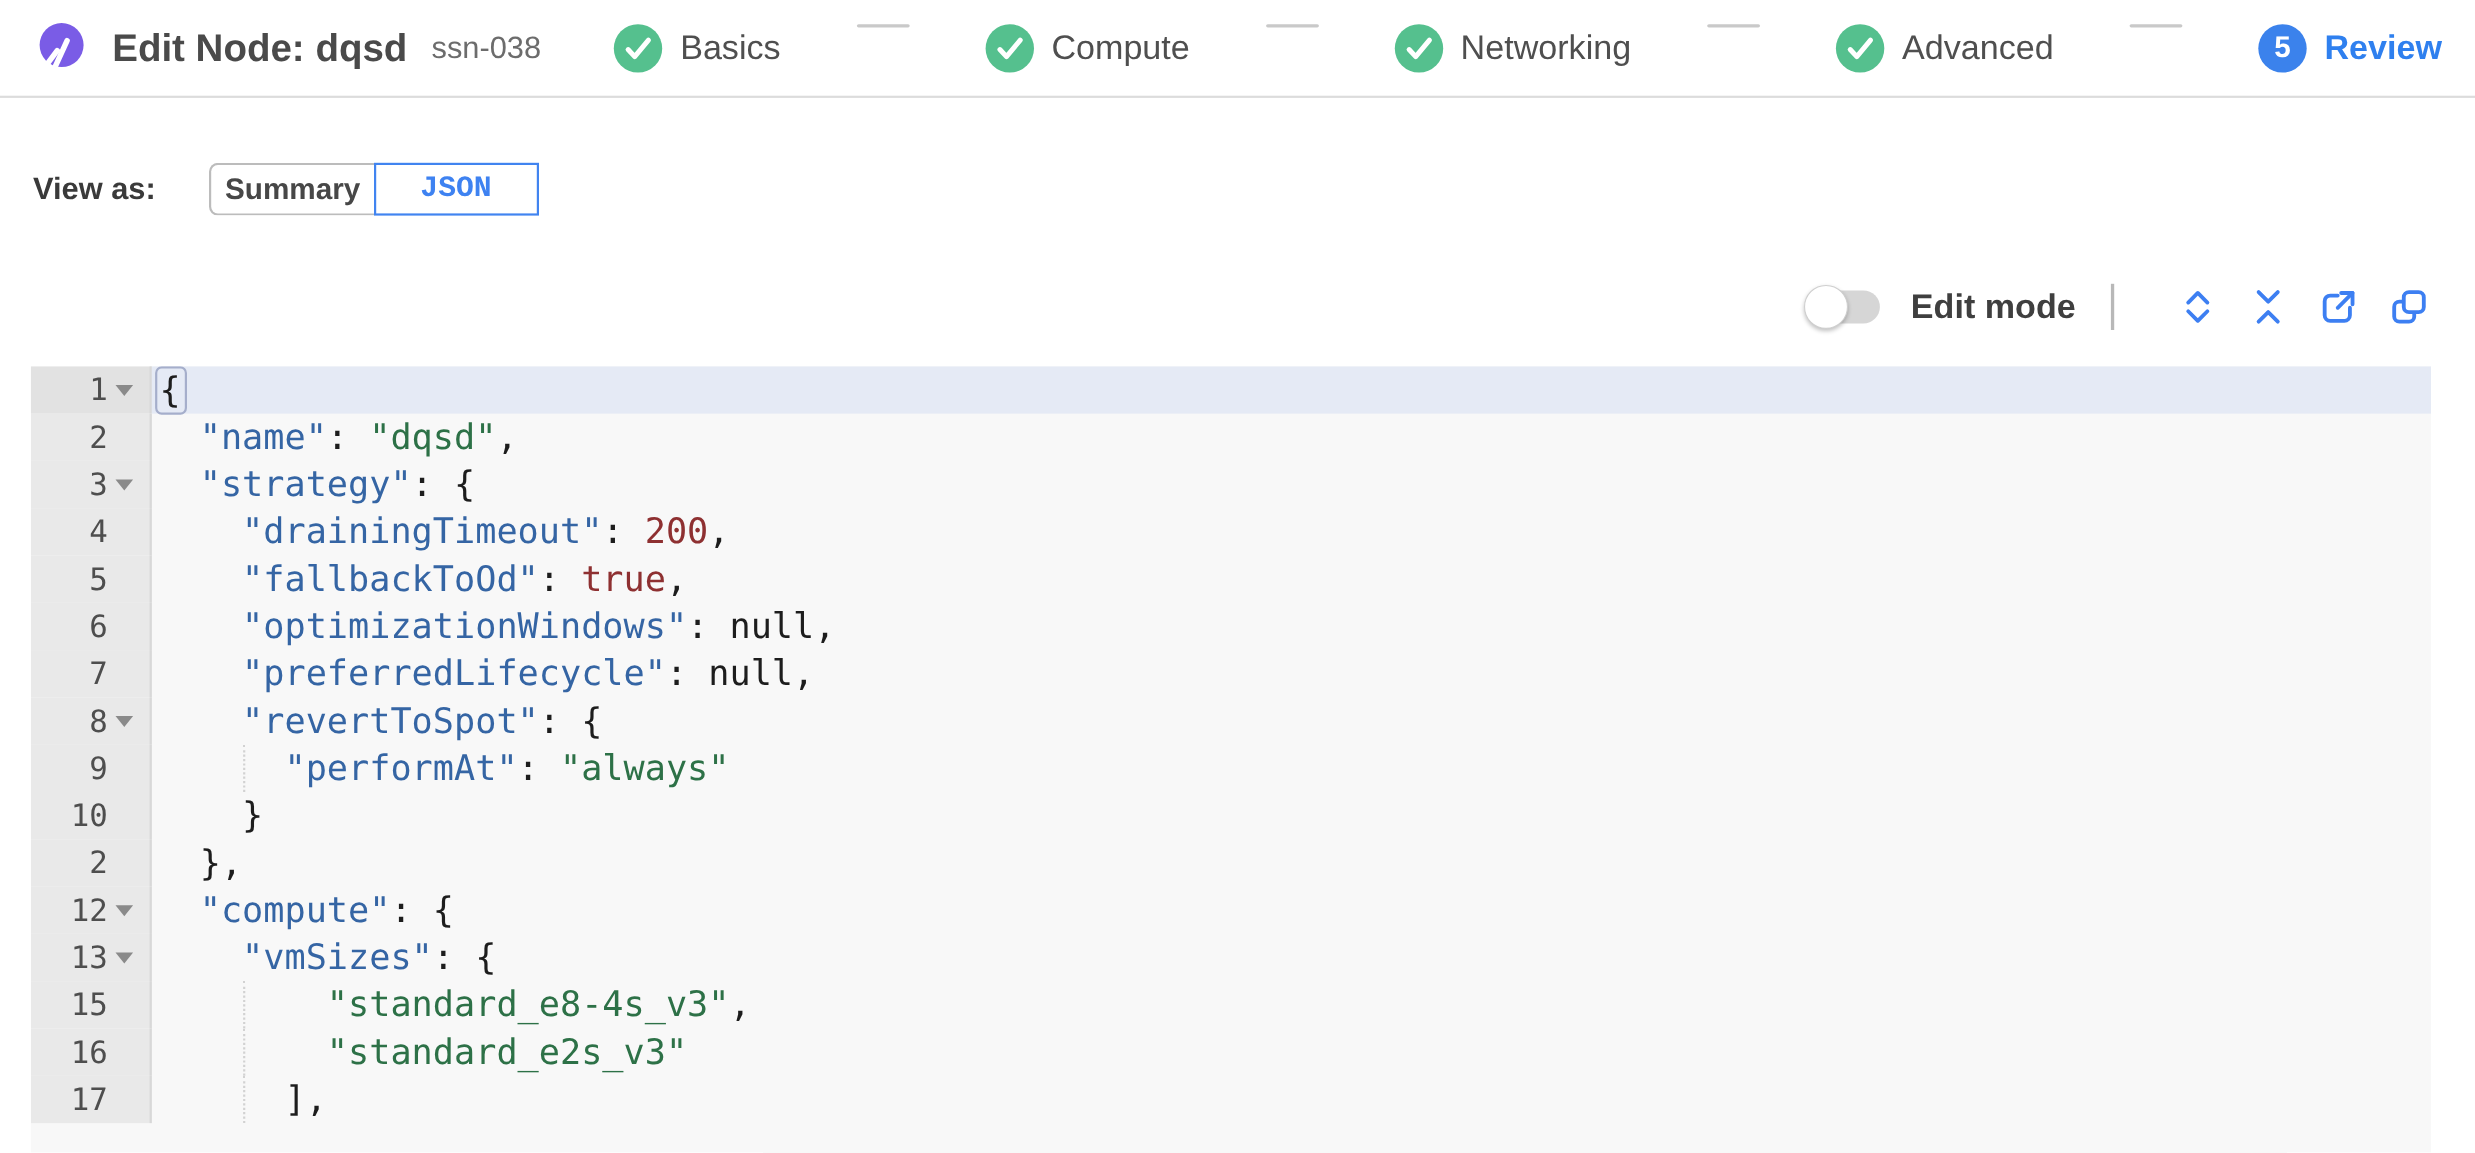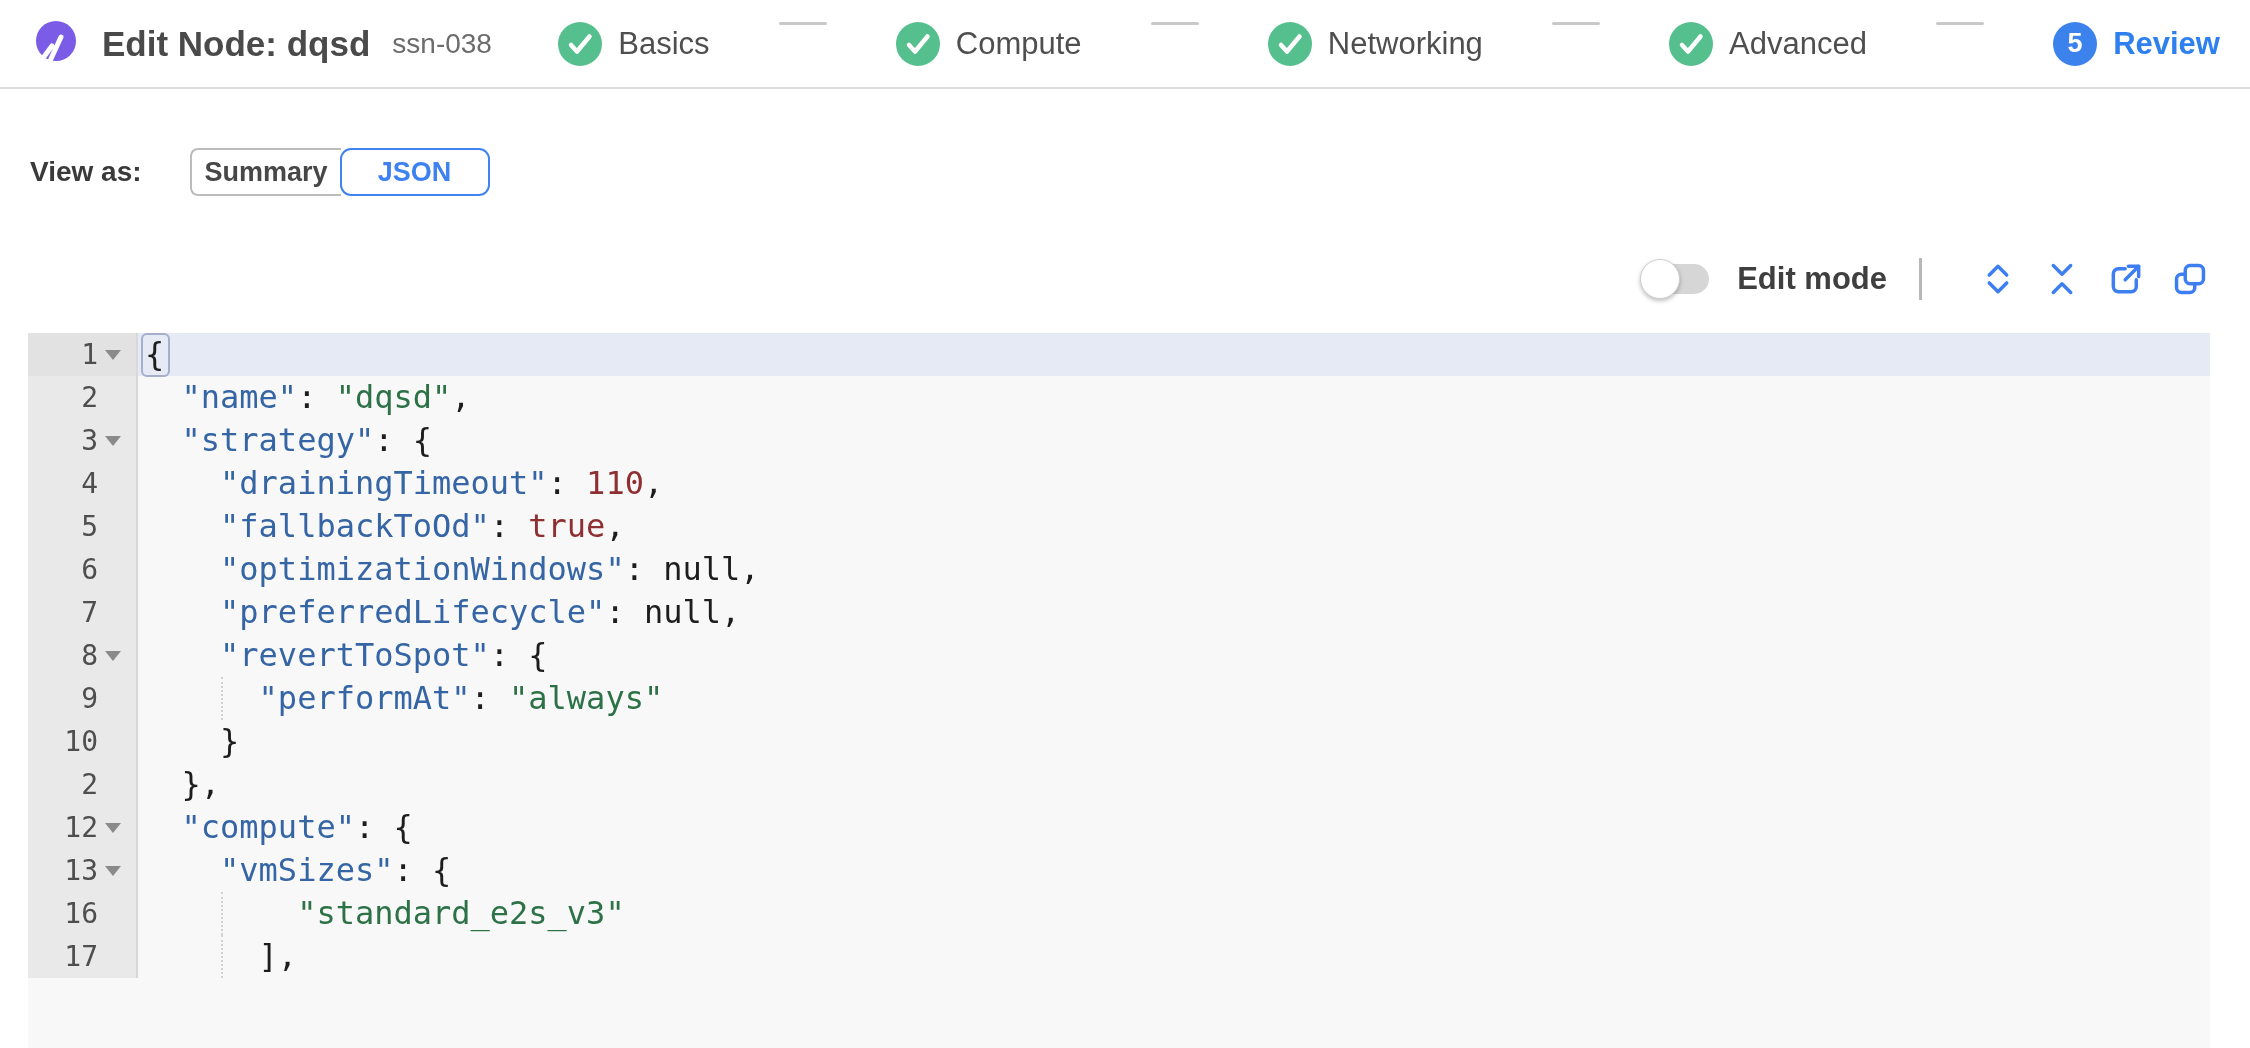--- a/index.html
+++ b/index.html
@@ -23,21 +23,21 @@
   .step.cur .step-label{color:#2F80EF;font-weight:700;}
   .connector{height:3px;width:48px;background:#c9c9c9;border-radius:2px;margin:0 8px;flex:none;}
 
   
   .viewas{display:flex;align-items:center;margin:59px 0 0 30px;}
   .viewas-label{font-size:28px;font-weight:700;color:#3a3a3a;margin-right:48px;}
   .seg-btn{height:48px;display:flex;align-items:center;justify-content:center;font-weight:700;
            font-size:27px;background:#fff;box-sizing:border-box;cursor:pointer;
            font-family:"Liberation Sans", sans-serif;}
   .btn-summary{width:151px;border:2px solid #bcbcbc;border-right:none;border-radius:8px 0 0 8px;color:#474747;}
-  .btn-json{width:150px;border:2px solid #4184F0;border-radius:11px;color:#3E82F1;margin-left:-1px;z-index:1;}
+  .btn-json{width:150px;border:2px solid #4184F0;border-radius:0;color:#3E82F1;margin-left:-1px;z-index:1;font-family:Liberation Mono, monospace;}
 
   
   .toolbar{display:flex;align-items:center;justify-content:flex-end;margin:58px 40px 0 0;height:50px;}
   .toggle{width:66px;height:30px;background:#d6d6d6;border-radius:16px;position:relative;
           flex:none;cursor:pointer;}
   .knob{position:absolute;left:-3px;top:-5px;width:40px;height:40px;border-radius:50%;background:#fff;
         border:1px solid #cfcfcf;box-shadow:0 2px 4px rgba(0,0,0,.25);box-sizing:border-box;}
   .toggle-label{margin-left:28px;font-size:31px;font-weight:600;color:#3f3f3f;}
   .tdiv{width:3px;height:42px;background:#b8b8b8;margin:0 32px;}
   .icon-btn{width:40px;height:44px;display:flex;align-items:center;justify-content:center;
@@ -192,21 +192,21 @@
             <span class="fold-arrow"></span>
           </span>
         </div>
         <div class="code">  <span class="tok k">"strategy"</span><span class="tok p">: {</span></div>
       </div>
       <div class="line">
         <div class="gut">
           <span>4</span>
           <span class="fold-slot"></span>
         </div>
-        <div class="code">    <span class="tok k">"drainingTimeout"</span><span class="tok p">: </span><span class="tok n">110</span><span class="tok p">,</span></div>
+        <div class="code">    <span class="tok k">"drainingTimeout"</span><span class="tok p">: </span><span class="tok n">200</span><span class="tok p">,</span></div>
       </div>
       <div class="line">
         <div class="gut">
           <span>5</span>
           <span class="fold-slot"></span>
         </div>
         <div class="code">    <span class="tok k">"fallbackToOd"</span><span class="tok p">: </span><span class="tok a">true</span><span class="tok p">,</span></div>
       </div>
       <div class="line">
         <div class="gut">
@@ -265,20 +265,27 @@
         <div class="gut">
           <span>13</span>
           <span class="fold-slot">
             <span class="fold-arrow"></span>
           </span>
         </div>
         <div class="code">    <span class="tok k">"vmSizes"</span><span class="tok p">: {</span></div>
       </div>
       <div class="line">
         <div class="gut">
+          <span>15</span>
+          <span class="fold-slot"></span>
+        </div>
+        <div class="code guide">        <span class="tok s">"standard_e8-4s_v3"</span><span class="tok p">,</span></div>
+      </div>
+      <div class="line">
+        <div class="gut">
           <span>16</span>
           <span class="fold-slot"></span>
         </div>
         <div class="code guide">        <span class="tok s">"standard_e2s_v3"</span></div>
       </div>
       <div class="line">
         <div class="gut">
           <span>17</span>
           <span class="fold-slot"></span>
         </div>

